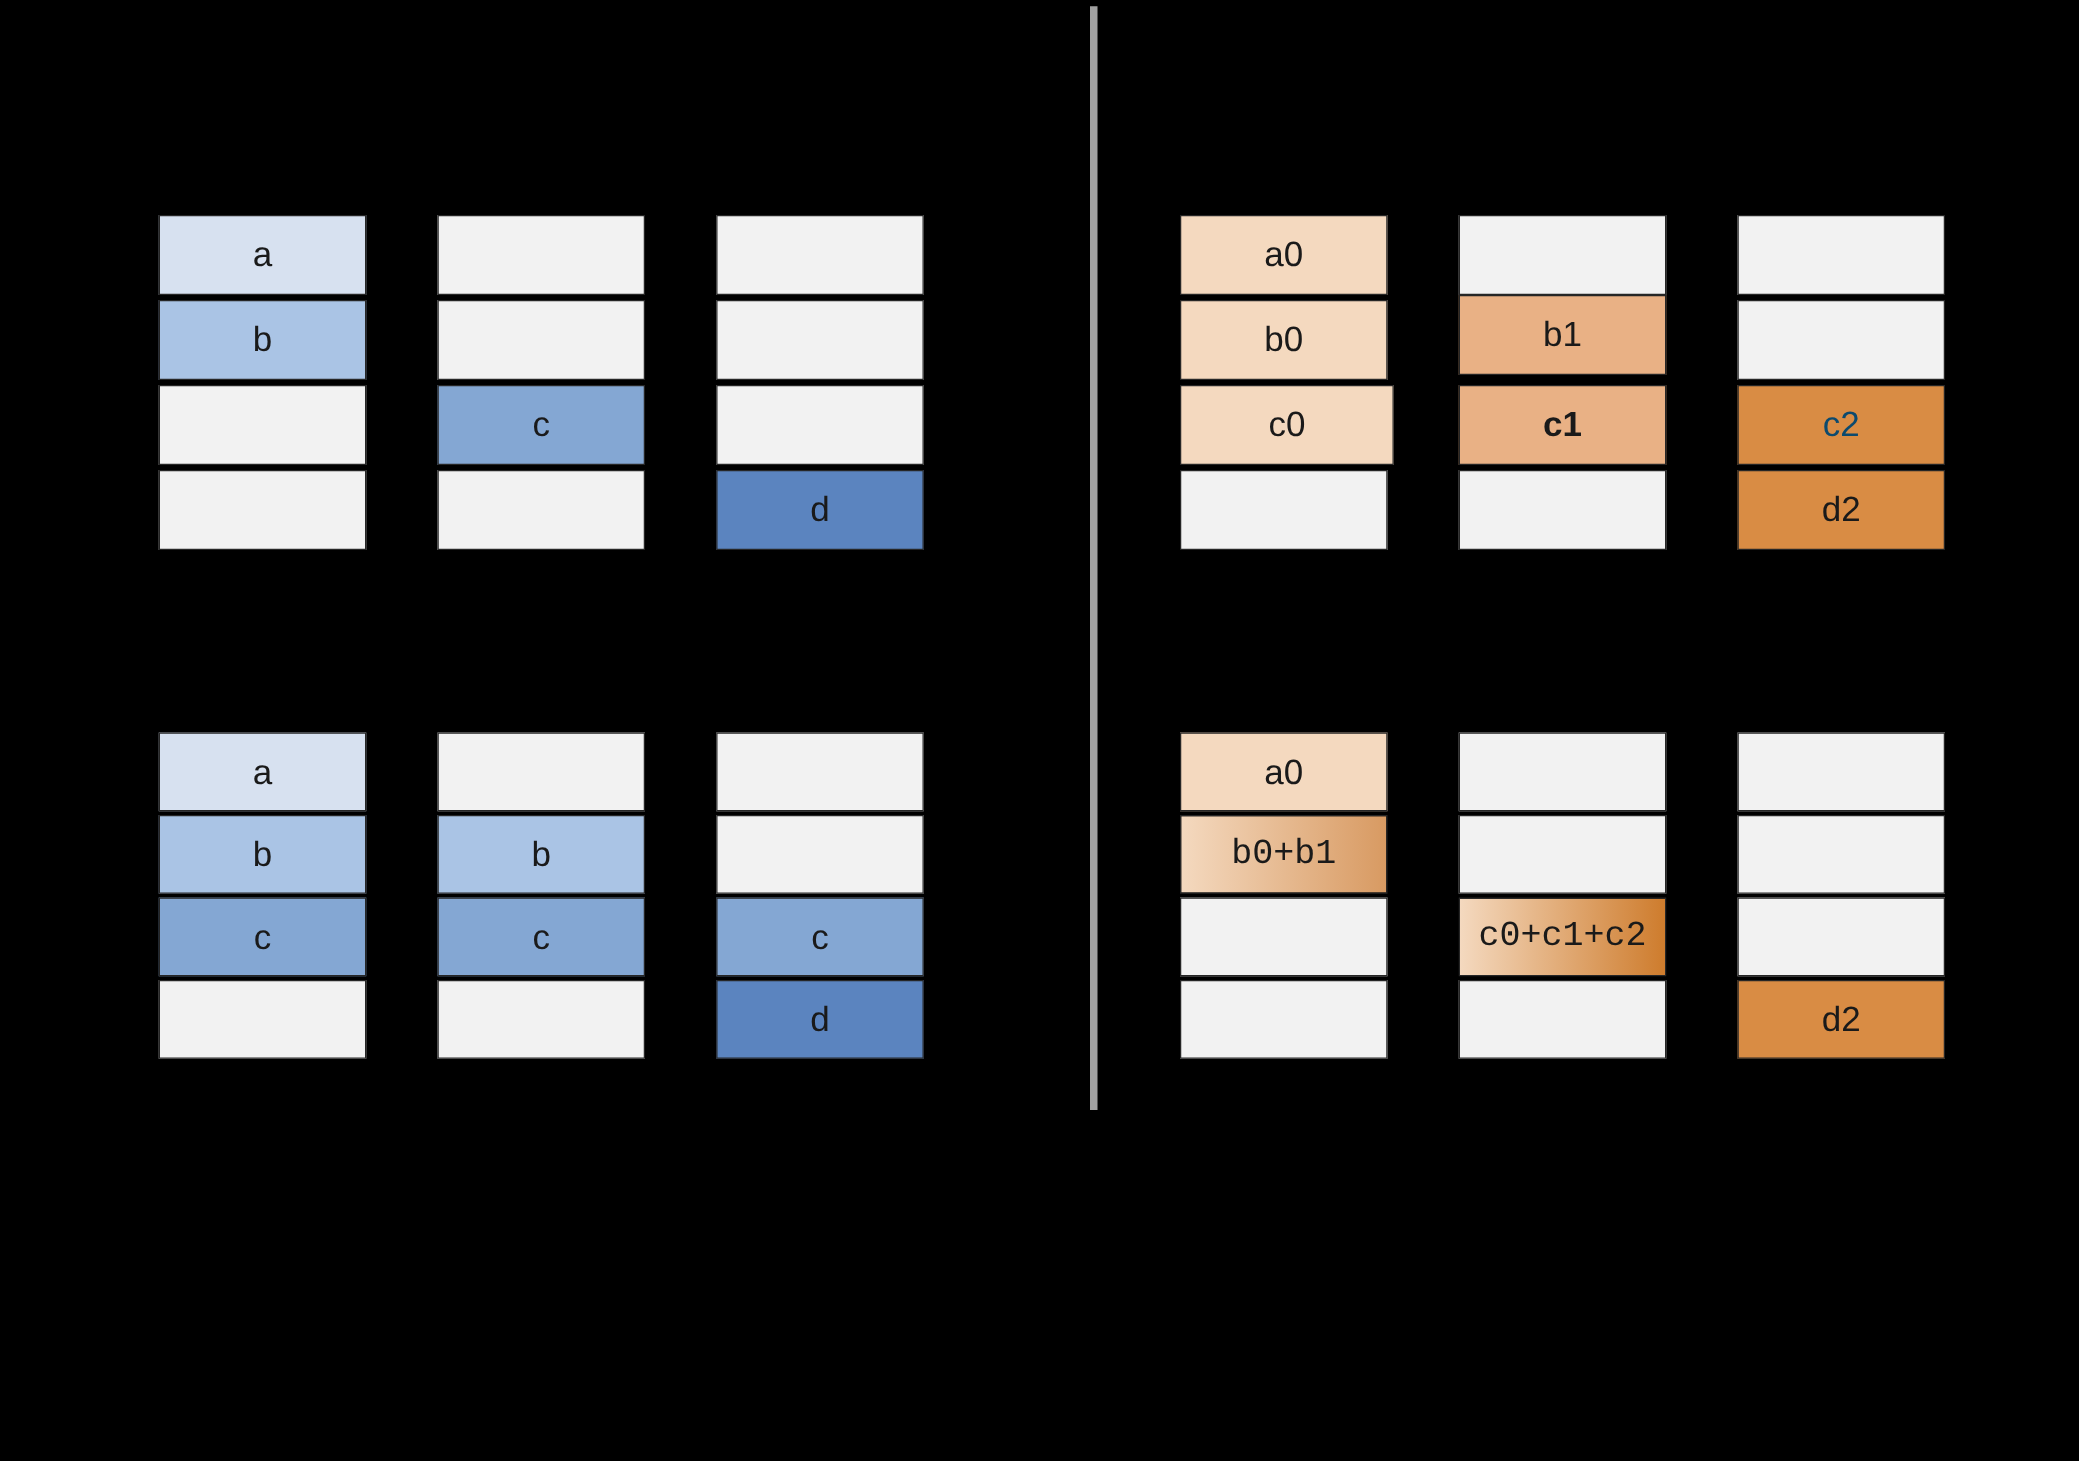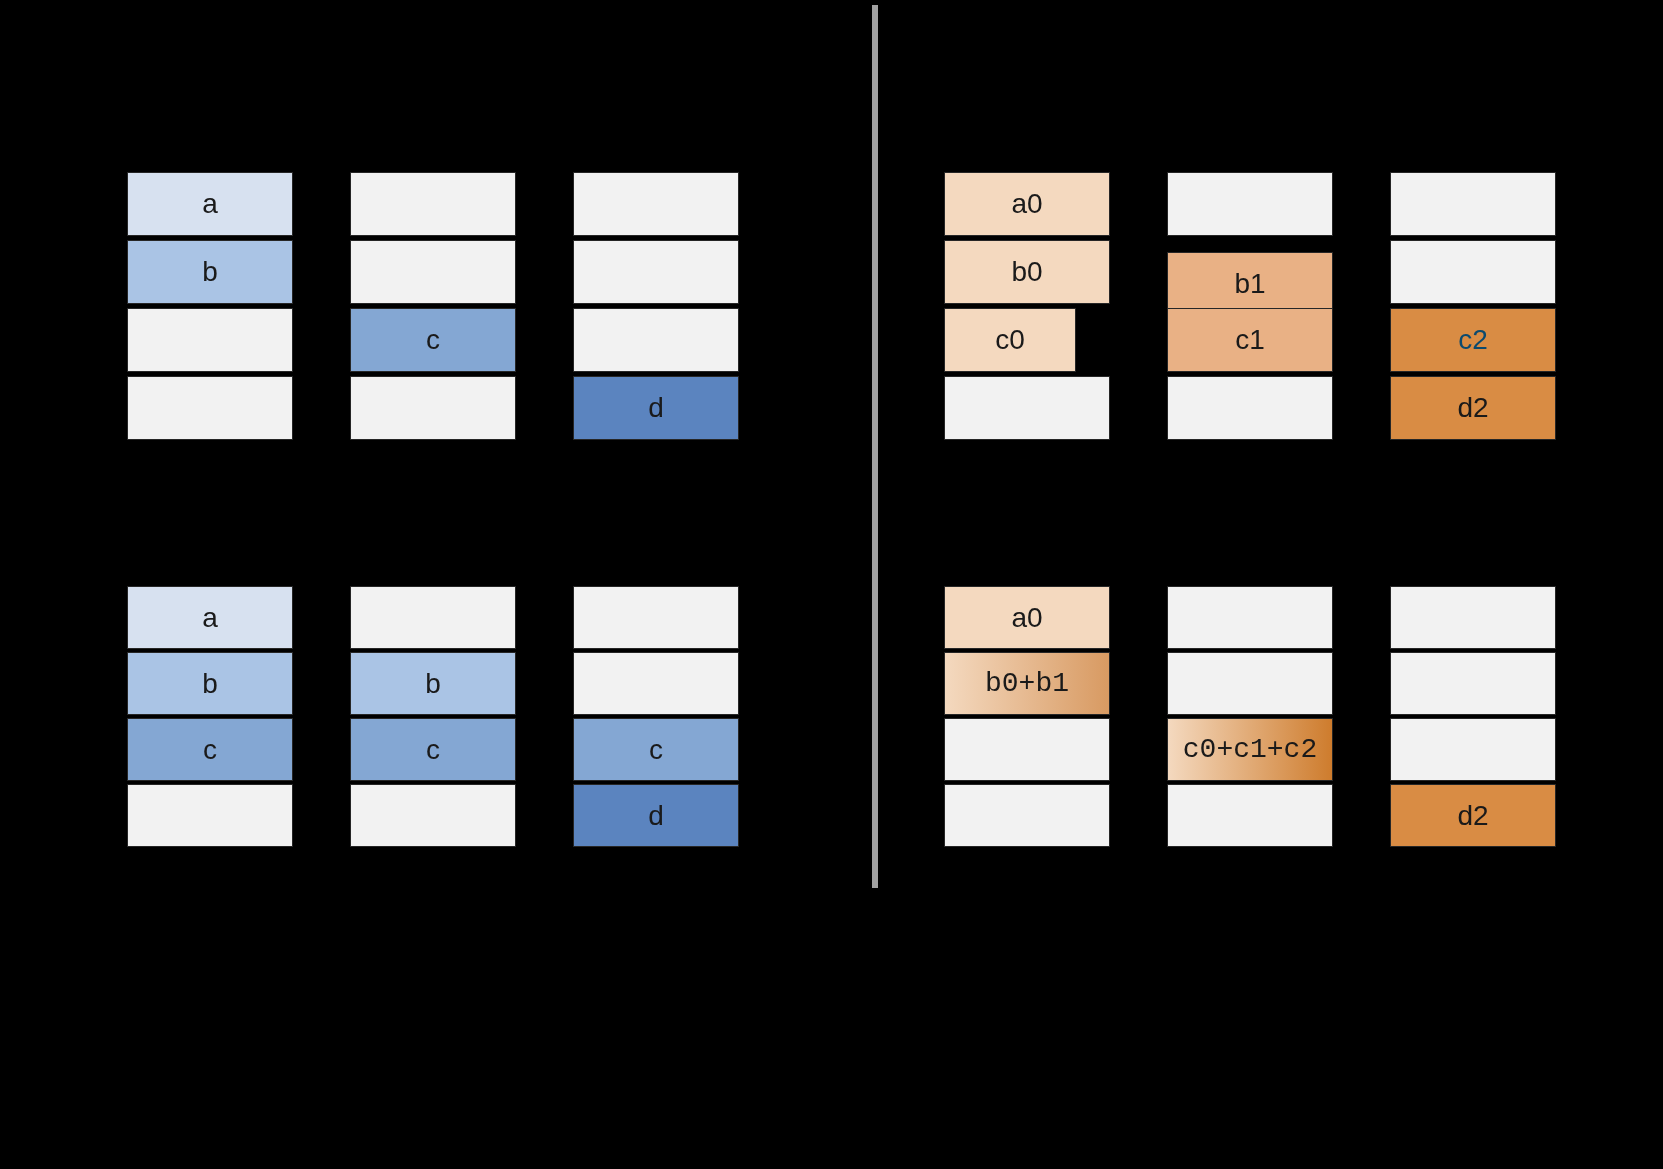--- a/index.html
+++ b/index.html
@@ -88,30 +88,30 @@
         <span class="cell-label" style="color: rgb(26, 26, 26);">d</span>
       </div>
     </div>
   <div>
       <div class="cell" style="left: 944px; top: 172px; width: 166px; height: 64px; background: rgb(244, 217, 191); border-color: rgb(38, 38, 38);">
         <span class="cell-label" style="color: rgb(26, 26, 26);">a0</span>
       </div>
       <div class="cell" style="left: 944px; top: 240px; width: 166px; height: 64px; background: rgb(244, 217, 191); border-color: rgb(38, 38, 38);">
         <span class="cell-label" style="color: rgb(26, 26, 26);">b0</span>
       </div>
-      <div class="cell" style="left: 944px; top: 308px; width: 132px; height: 64px; background: rgb(244, 217, 191); border-color: rgb(38, 38, 38);">
+      <div class="cell" style="left: 944px; top: 308px; width: 171px; height: 64px; background: rgb(244, 217, 191); border-color: rgb(38, 38, 38);">
         <span class="cell-label" style="color: rgb(26, 26, 26);">c0</span>
       </div>
       <div class="cell" style="left: 944px; top: 376px; width: 166px; height: 64px; background: rgb(242, 242, 242); border-color: rgb(38, 38, 38);"></div>
       <div class="cell" style="left: 1167px; top: 172px; width: 166px; height: 64px; background: rgb(242, 242, 242); border-color: rgb(38, 38, 38);"></div>
-      <div class="cell" style="left: 1167px; top: 252px; width: 166px; height: 64px; background: rgb(233, 177, 133); border-color: rgb(38, 38, 38); text-align: right;">
+      <div class="cell" style="left: 1167px; top: 236px; width: 166px; height: 64px; background: rgb(233, 177, 133); border-color: rgb(38, 38, 38); text-align: right;">
         <span class="cell-label" style="color: rgb(26, 26, 26);">b1</span>
       </div>
       <div class="cell" style="left: 1167px; top: 308px; width: 166px; height: 64px; background: rgb(233, 177, 133); border-color: rgb(38, 38, 38);">
-        <span class="cell-label" style="color: rgb(26, 26, 26);">c1</span>
+        <span class="cell-label" style="color: rgb(26, 26, 26); font-weight: bold;">c1</span>
       </div>
       <div class="cell" style="left: 1167px; top: 376px; width: 166px; height: 64px; background: rgb(242, 242, 242); border-color: rgb(38, 38, 38);"></div>
       <div class="cell" style="left: 1390px; top: 172px; width: 166px; height: 64px; background: rgb(242, 242, 242); border-color: rgb(38, 38, 38);"></div>
       <div class="cell" style="left: 1390px; top: 240px; width: 166px; height: 64px; background: rgb(242, 242, 242); border-color: rgb(38, 38, 38);"></div>
       <div class="cell" style="left: 1390px; top: 308px; width: 166px; height: 64px; background: rgb(217, 140, 68); border-color: rgb(38, 38, 38);">
         <span class="cell-label" style="color: #0c4a6e;">c2</span>
       </div>
       <div class="cell" style="left: 1390px; top: 376px; width: 166px; height: 64px; background: rgb(217, 140, 68); border-color: rgb(38, 38, 38);">
         <span class="cell-label" style="color: rgb(26, 26, 26);">d2</span>
       </div>

